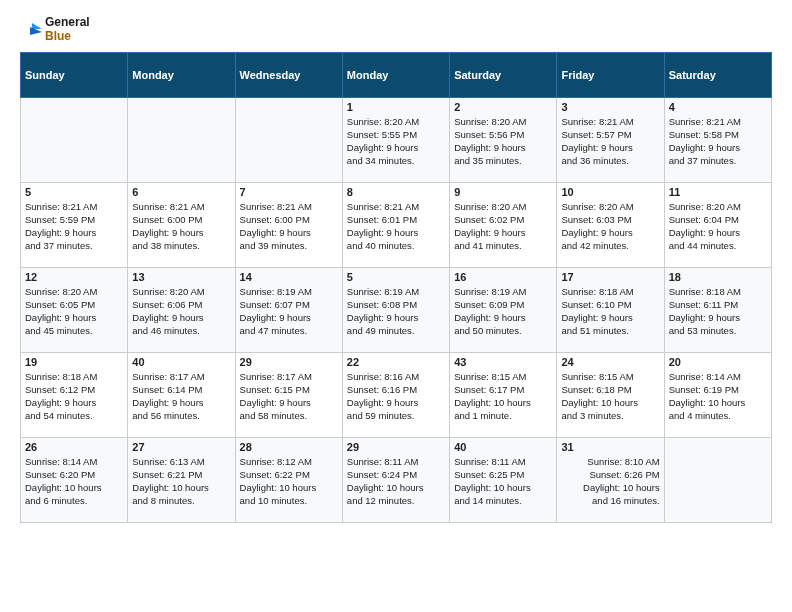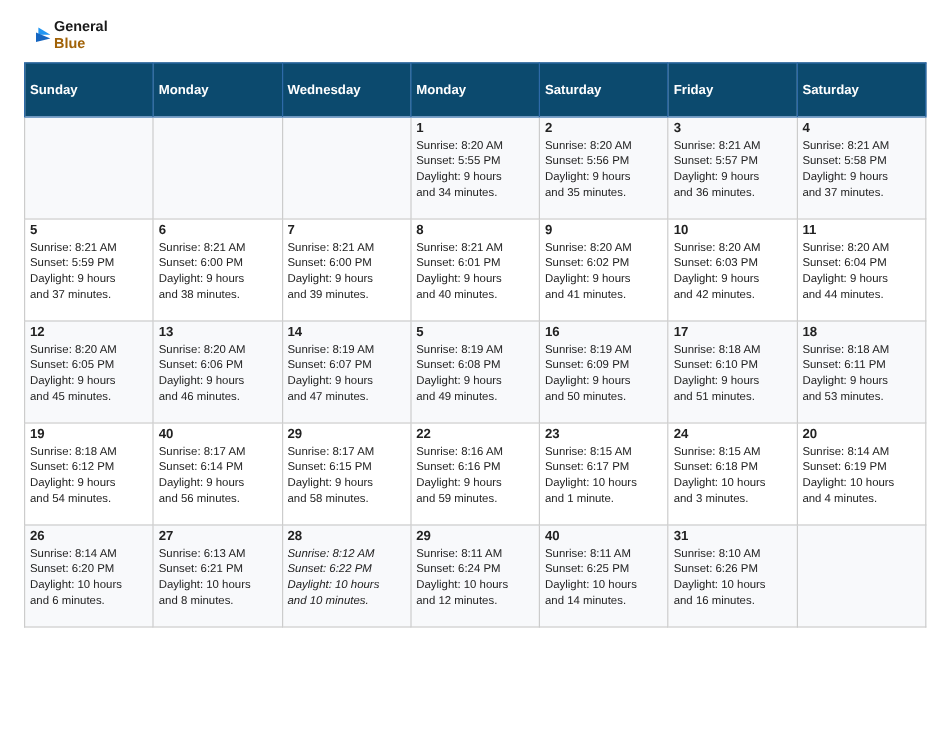--- a/index.html
+++ b/index.html
@@ -272,21 +272,21 @@
 and 58 minutes.</div>
           </td>
           <td>
             <span class="day-num">22</span>
             <div class="cell-content" style="white-space: pre-line;">Sunrise: 8:16 AM
 Sunset: 6:16 PM
 Daylight: 9 hours
 and 59 minutes.</div>
           </td>
           <td>
-            <span class="day-num">23</span>
+            <span class="day-num">43</span>
             <div class="cell-content" style="white-space: pre-line;">Sunrise: 8:15 AM
 Sunset: 6:17 PM
 Daylight: 10 hours
 and 1 minute.</div>
           </td>
           <td>
             <span class="day-num">24</span>
             <div class="cell-content" style="white-space: pre-line;">Sunrise: 8:15 AM
 Sunset: 6:18 PM
 Daylight: 10 hours
@@ -310,42 +310,42 @@
           </td>
           <td>
             <span class="day-num">27</span>
             <div class="cell-content" style="white-space: pre-line;">Sunrise: 6:13 AM
 Sunset: 6:21 PM
 Daylight: 10 hours
 and 8 minutes.</div>
           </td>
           <td>
             <span class="day-num">28</span>
-            <div class="cell-content" style="white-space: pre-line; font-style: italic;">Sunrise: 8:12 AM
+            <div class="cell-content" style="white-space: pre-line;">Sunrise: 8:12 AM
 Sunset: 6:22 PM
 Daylight: 10 hours
 and 10 minutes.</div>
           </td>
           <td>
             <span class="day-num">29</span>
             <div class="cell-content" style="white-space: pre-line;">Sunrise: 8:11 AM
 Sunset: 6:24 PM
 Daylight: 10 hours
 and 12 minutes.</div>
           </td>
           <td>
             <span class="day-num">40</span>
             <div class="cell-content" style="white-space: pre-line;">Sunrise: 8:11 AM
 Sunset: 6:25 PM
 Daylight: 10 hours
 and 14 minutes.</div>
           </td>
           <td>
             <span class="day-num">31</span>
-            <div class="cell-content" style="white-space: pre-line;">Sunrise: 8:10 AM
+            <div class="cell-content" style="white-space: pre-line; text-align: right;">Sunrise: 8:10 AM
 Sunset: 6:26 PM
 Daylight: 10 hours
 and 16 minutes.</div>
           </td>
           <td></td>
         </tr>
       </tbody>
   </table>
 </div>
 

